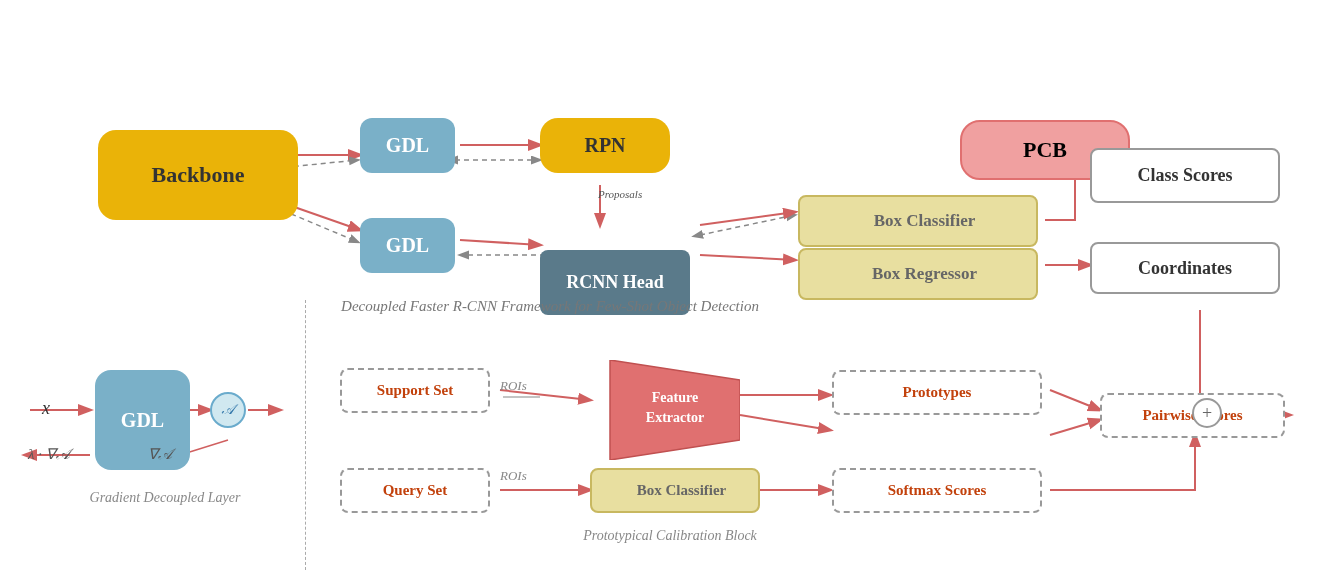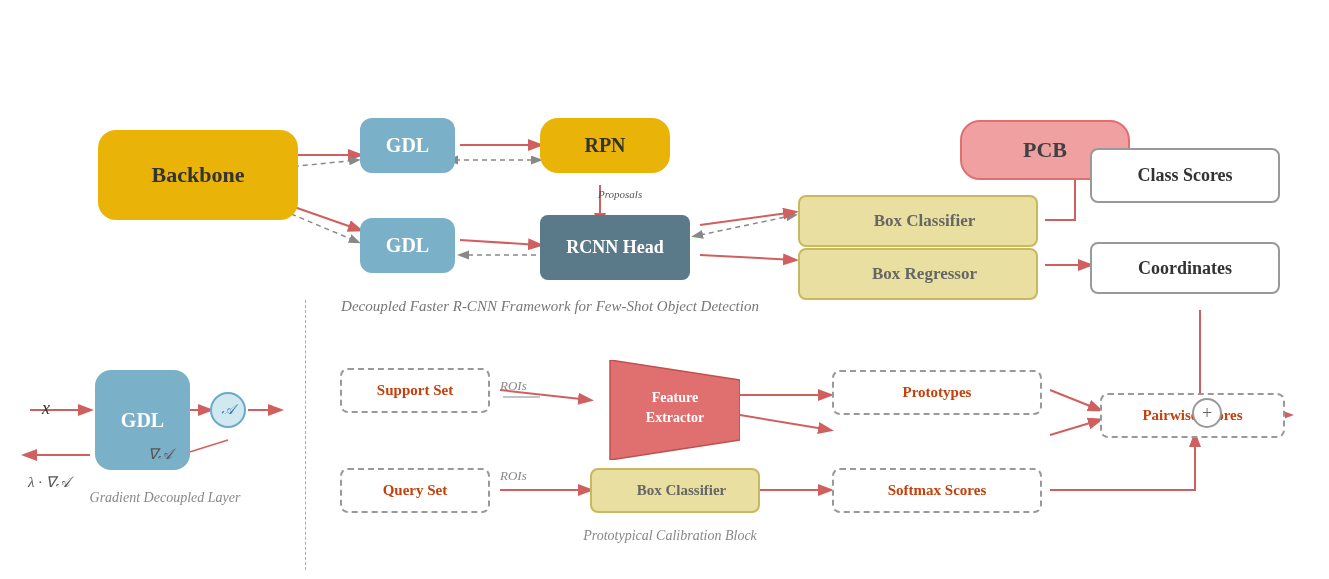--- a/index.html
+++ b/index.html
@@ -39,41 +39,42 @@
     .box-blue {
       background: #7ab0c8;
       border-radius: 12px;
       color: #fff;
     }
 
     .box-dark {
       background: #5a7a8a;
       border-radius: 8px;
       color: #fff;
+      margin-top: 35px;
     }
 
     .box-outline {
       background: #fff;
       border: 2px solid #999;
       border-radius: 8px;
       color: #333;
     }
 
     .box-outline-dashed {
       background: #fff;
       border: 2px dashed #999;
       border-radius: 8px;
       color: #c2410c;
     }
 
     .box-pink-fill {
       background: #f0a0a0;
       border: 2px solid #e07070;
       border-radius: 20px;
-      color: #404040;
+      color: #000000;
       font-size: 22px;
     }
 
     .box-tan-outline {
       background: #e8dfa0;
       border: 2px solid #c8b860;
       border-radius: 8px;
       color: #666;
       font-size: 16px;
       padding-left: 13px;
@@ -263,21 +264,21 @@
   <div class="box box-blue" style="left:95px; top:370px; width:95px; height:100px; font-size:20px; border-radius:16px;">
     <span>GDL</span>
   </div>
 
   <div class="label-italic" style="left:42px; top:398px; font-size:18px; font-style:italic; color:#333;">x</div>
 
   <div class="circle-node" style="left:210px; top:392px;">
     <span>𝒜</span>
   </div>
 
-  <div class="label-italic" style="left:28px; top:445px; font-size:15px; color:#555;margin-top:28px;">λ · ∇𝒜</div>
+  <div class="label-italic" style="left:28px; top:445px; font-size:15px; color:#555;">λ · ∇𝒜</div>
 
   <div class="label-italic" style="left:148px; top:445px; font-size:15px; color:#555;">∇𝒜</div>
 
   <div class="caption" style="left:20px; top:490px; width:290px; font-size:14px; color:#888; font-style:italic;">Gradient Decoupled Layer</div>
 
   <div style="position:absolute; left:305px; top:300px; width:1px; height:270px; border-left:1px dashed #aaa;"></div>
 
   <div class="box box-outline-dashed" style="left:340px; top:368px; width:150px; height:45px; font-size:15px;">
     <span>Support Set</span>
   </div>

